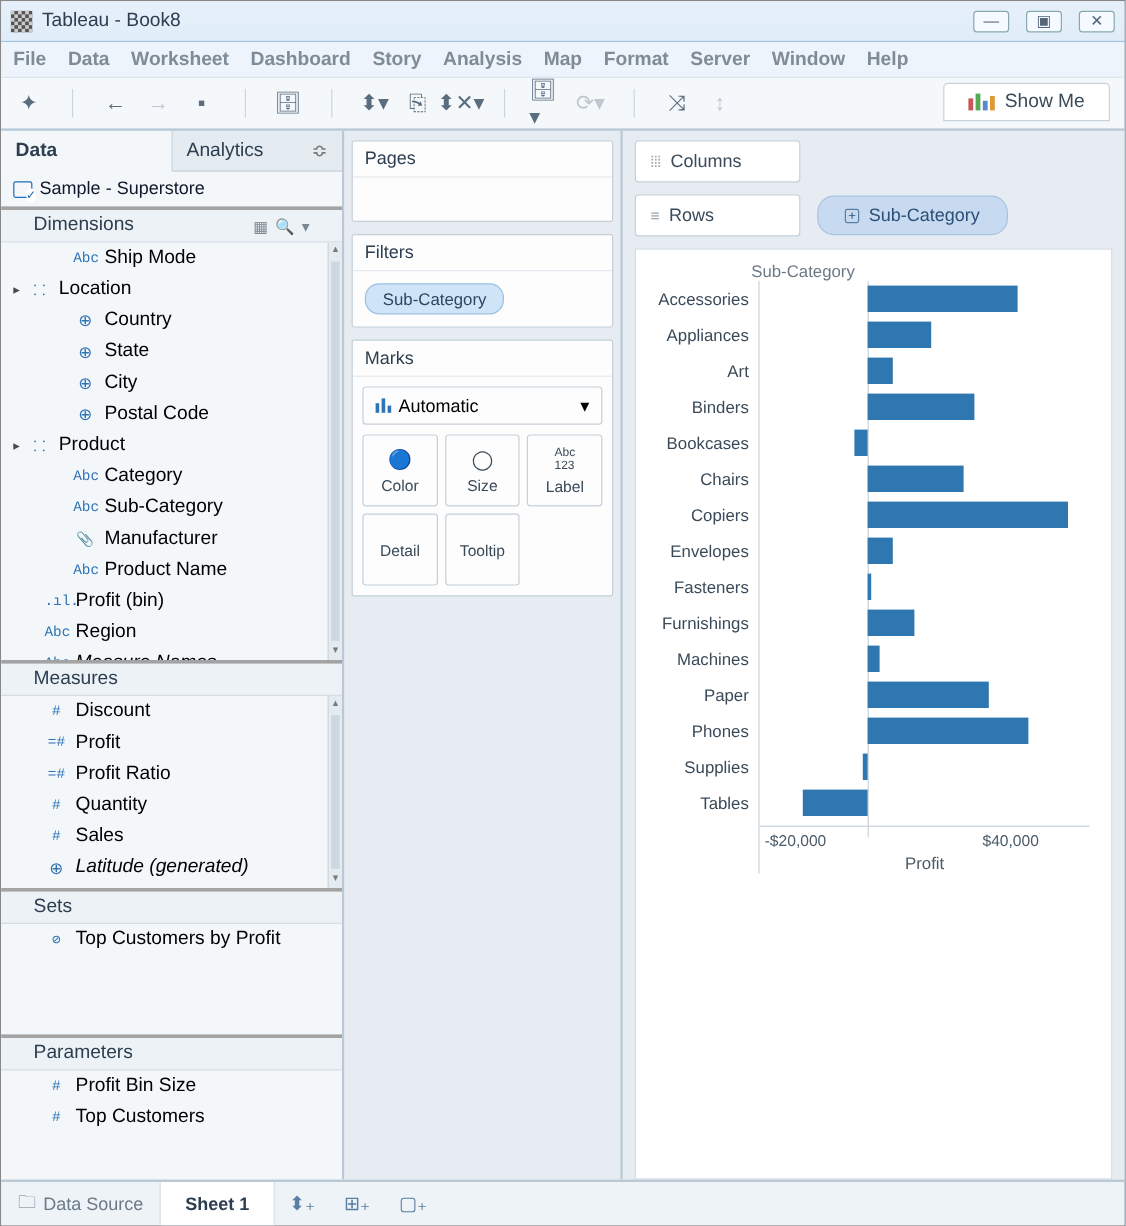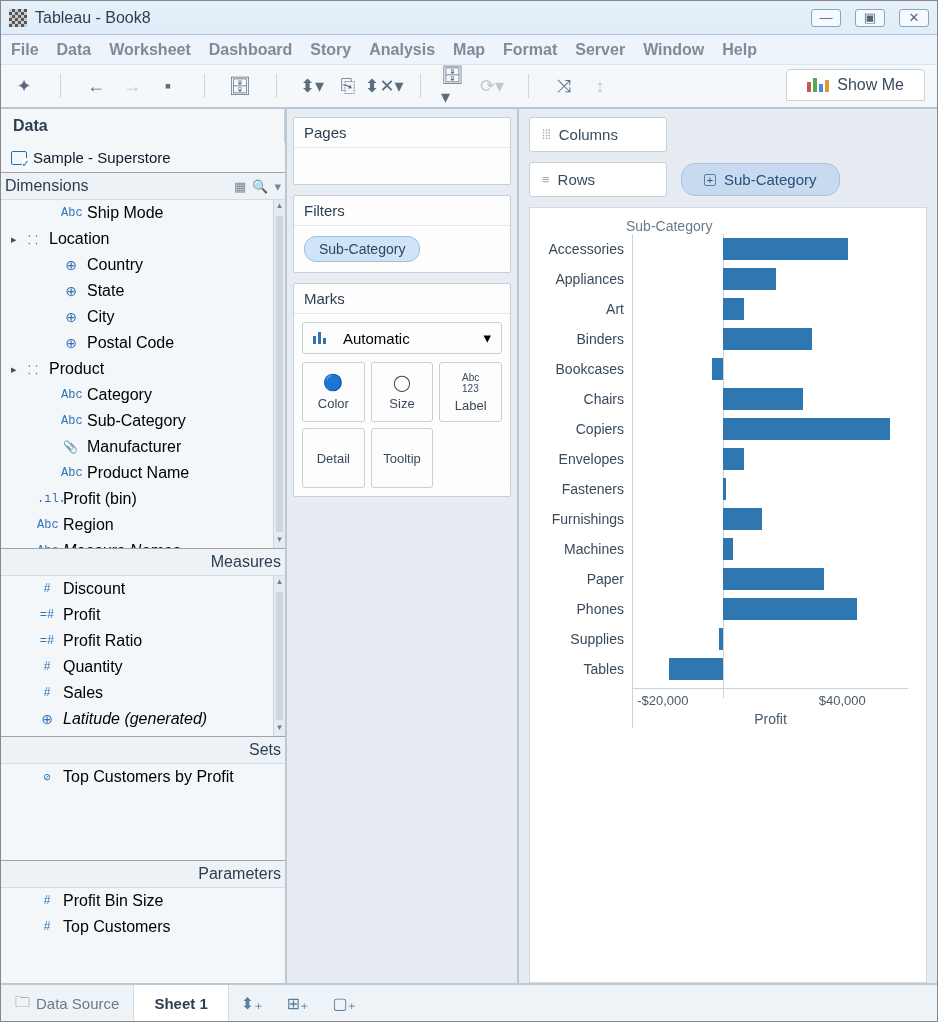--- a/index.html
+++ b/index.html
@@ -21,21 +21,21 @@
 .show-me .bars span:nth-child(1){height:10px;background:#c55;} .show-me .bars span:nth-child(2){height:14px;background:#5a5;} .show-me .bars span:nth-child(3){height:8px;background:#58c;} .show-me .bars span:nth-child(4){height:12px;background:#d93;}
 .body { flex: 1; display: flex; background: #dfe7ee; min-height: 0; }
 .left-pane { width: 286px; background: #f4f7fa; border-right: 2px solid #bcc9d4; display: flex; flex-direction: column; min-height: 0; }
 .tabs { display: flex; height: 34px; }
 .tab { flex:1; display:flex; align-items:center; padding:0 12px; font-size:16px; color:#2c3e50; cursor:pointer; background:#e4ebf1; border-bottom:1px solid #c6d0d9; }
 .tab.active { background:#f4f7fa; font-weight:600; border-bottom:none; border-right:1px solid #c6d0d9; }
 .tab.analytics::after { content:"≎"; margin-left:auto; color:#7a7a7a; }
 .datasource-row { padding: 6px 10px; display:flex; align-items:center; gap:6px; font-size:15px; color:#0f172a; }
 .ds-icon { width:16px; height:14px; border:1.5px solid #1e6fb8; border-radius:2px; position:relative; }
 .ds-icon::after{content:"✓"; position:absolute; right:-4px; bottom:-5px; font-size:10px; color:#1e6fb8; background:#fff; border-radius:50%; }
-.section-head { padding: 4px 4px; font-size:16px; color:#2c3e50; background:#edf2f6; border-top:1px solid #a3a3a3; border-bottom:1px solid #d4dde5; display:flex; align-items:center;justify-content:flex-end; }
+.section-head { padding: 4px 27px; font-size:16px; color:#2c3e50; background:#edf2f6; border-top:3px solid #a3a3a3; border-bottom:1px solid #d4dde5; display:flex; align-items:center; }
 .section-head .rh { margin-left:auto; color:#7b8893; font-size:13px; display:flex; gap:6px; }
 .tree-row { display:flex; align-items:center; height:26px; padding-left:10px; cursor:pointer; }
 .indent-1{padding-left:24px;} .indent-2{padding-left:48px;}
 .caret { width:12px; font-size:11px; color:#4a4a4a; }
 .ficon { width:20px; text-align:center; font-size:12px; color:#2f74b5; margin-right:6px; font-family: "Courier New", monospace; }
 .ficon.globe { font-family: inherit; font-size:14px; }
 .italic { font-style: italic; }
 .scroll-hint { width:12px; background:#e4ebf1; border-left:1px solid #ccd6de; display:flex; flex-direction:column; }
 .scroll-hint .up,.scroll-hint .dn{height:14px;text-align:center;font-size:9px;color:#7a7a7a;cursor:pointer;}
 .scroll-hint .thumb{flex:1;background:#cdd7e0;margin:2px;}
@@ -132,20 +132,21 @@
           <span></span>
         </span>
       <span>Show Me</span>
     </div>
   </div>
 
   <div class="body">
     <div class="left-pane">
       <div class="tabs">
         <div class="tab active">Data</div>
+        <div class="tab analytics">Analytics</div>
       </div>
       <div class="datasource-row">
         <span class="ds-icon"></span>
         <span>Sample - Superstore</span>
       </div>
       <div class="section-head">
         <span>Dimensions</span>
         <span class="rh">
             <span>▦</span>
             <span>🔍</span>
@@ -307,21 +308,21 @@
       </div>
       <div class="card">
         <div class="card-h">Filters</div>
         <div class="card-b">
           <span class="pill">Sub-Category</span>
         </div>
       </div>
       <div class="card">
         <div class="card-h">Marks</div>
         <div class="marks-sel">
-          <span style="display:flex;align-items:center;gap:11px;">
+          <span style="display:flex;align-items:center;">
               <span class="barsicon">
                 <span></span>
                 <span></span>
                 <span></span>
               </span>
               <span>Automatic</span>
             </span>
           <span>▾</span>
         </div>
         <div class="mark-grid">

